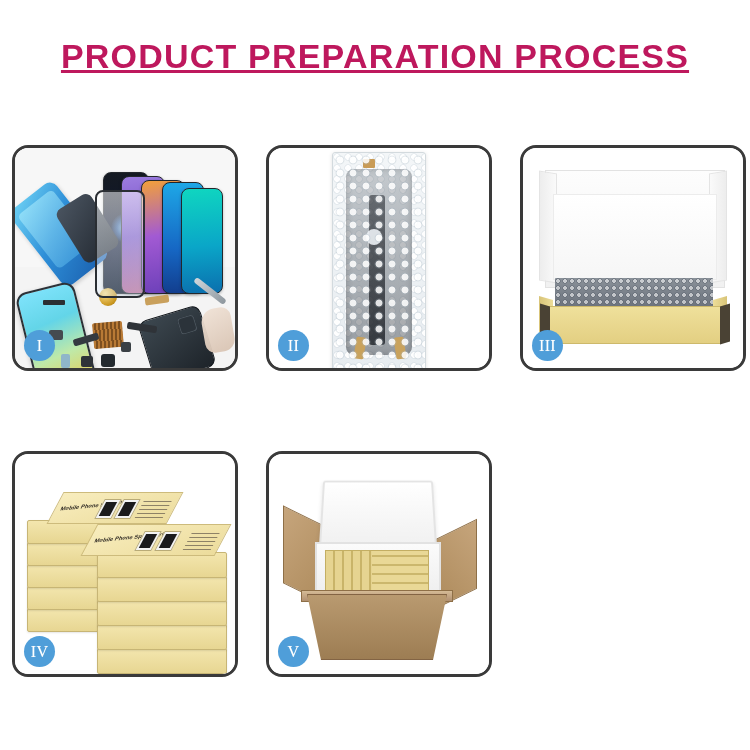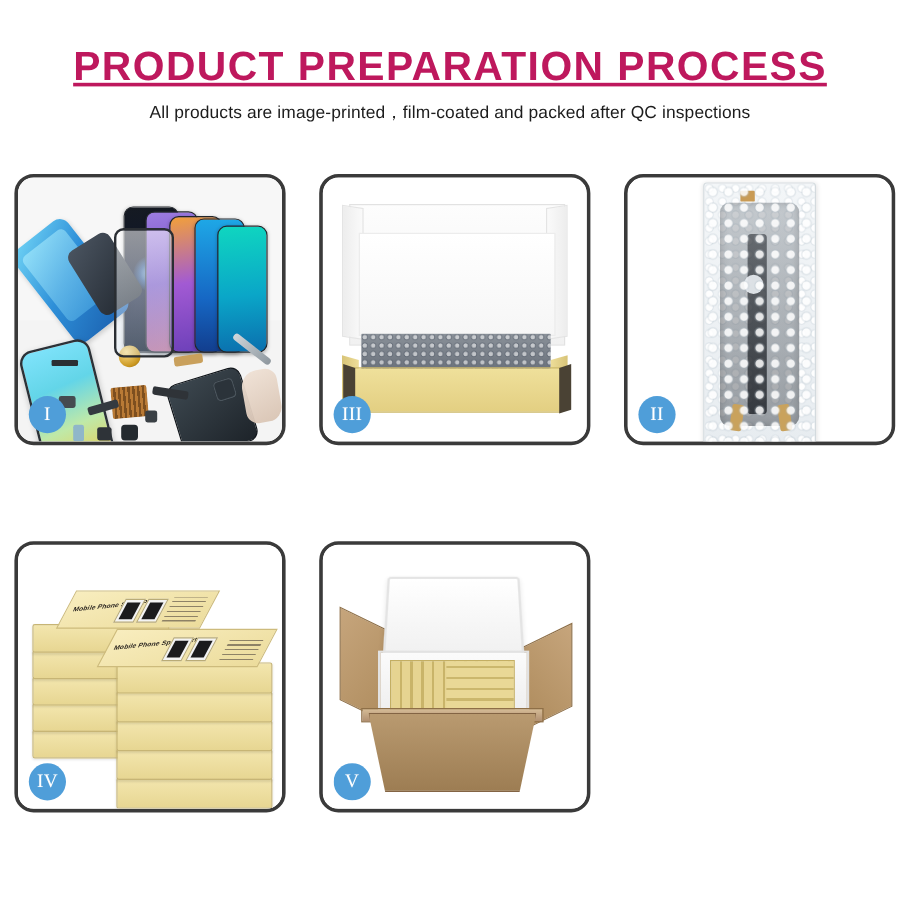--- a/index.html
+++ b/index.html
@@ -372,21 +372,20 @@
     clip-path: polygon(0 18%, 100% 0, 100% 82%, 0 100%);
   }
   .p6 .tape1 { position:absolute; left:52px; top:92px; width:14px; height:18px; background:#a9885f; opacity:.85; transform:skewY(9deg); }
   .p6 .tape2 { position:absolute; left:52px; top:150px; width:14px; height:18px; background:#a9885f; opacity:.85; transform:skewY(9deg); }
 </style>
 </head>
 <body>
 
 <div class="header">
   <h1 class="title">PRODUCT PREPARATION PROCESS</h1>
-  <p class="subtitle">All products are image-printed，film-coated and packed after QC inspections</p>
 </div>
 
 <div class="grid">
 
   <div class="panel p1">
     <div class="panel-inner">
       <div class="scene">
         <div class="phoneA"></div>
         <div class="fan">
           <div class="ph ph5"></div>
@@ -411,51 +410,51 @@
           <div class="sm4"></div>
           <div class="sm5"></div>
           <div class="hand"></div>
           <div class="tweez"></div>
         </div>
       </div>
     </div>
     <div class="badge">I</div>
   </div>
 
-  <div class="panel p3">
-    <div class="panel-inner">
-      <div class="scene">
-        <div class="lid-back"></div>
-        <div class="lid-l"></div>
-        <div class="lid-r"></div>
-        <div class="foam"></div>
-        <div class="wrap"></div>
-        <div class="box-side-l"></div>
-        <div class="box-side-r"></div>
-        <div class="box-front"></div>
-      </div>
-    </div>
-    <div class="badge">III</div>
-  </div>
-
   <div class="panel p2">
     <div class="panel-inner">
       <div class="scene">
         <div class="bubble-pack">
           <div class="inner-part"></div>
           <div class="strip"></div>
           <div class="conn"></div>
           <div class="tab1"></div>
           <div class="tab2"></div>
           <div class="tab3"></div>
           <div class="overlay"></div>
         </div>
       </div>
     </div>
     <div class="badge">II</div>
+  </div>
+
+  <div class="panel p3">
+    <div class="panel-inner">
+      <div class="scene">
+        <div class="lid-back"></div>
+        <div class="lid-l"></div>
+        <div class="lid-r"></div>
+        <div class="foam"></div>
+        <div class="wrap"></div>
+        <div class="box-side-l"></div>
+        <div class="box-side-r"></div>
+        <div class="box-front"></div>
+      </div>
+    </div>
+    <div class="badge">III</div>
   </div>
 
   <div class="panel p4">
     <div class="panel-inner">
       <div class="scene">
         <div class="stackwrap">
           <div class="bx l5"></div>
           <div class="bx l4"></div>
           <div class="bx l3"></div>
           <div class="bx l2"></div>

